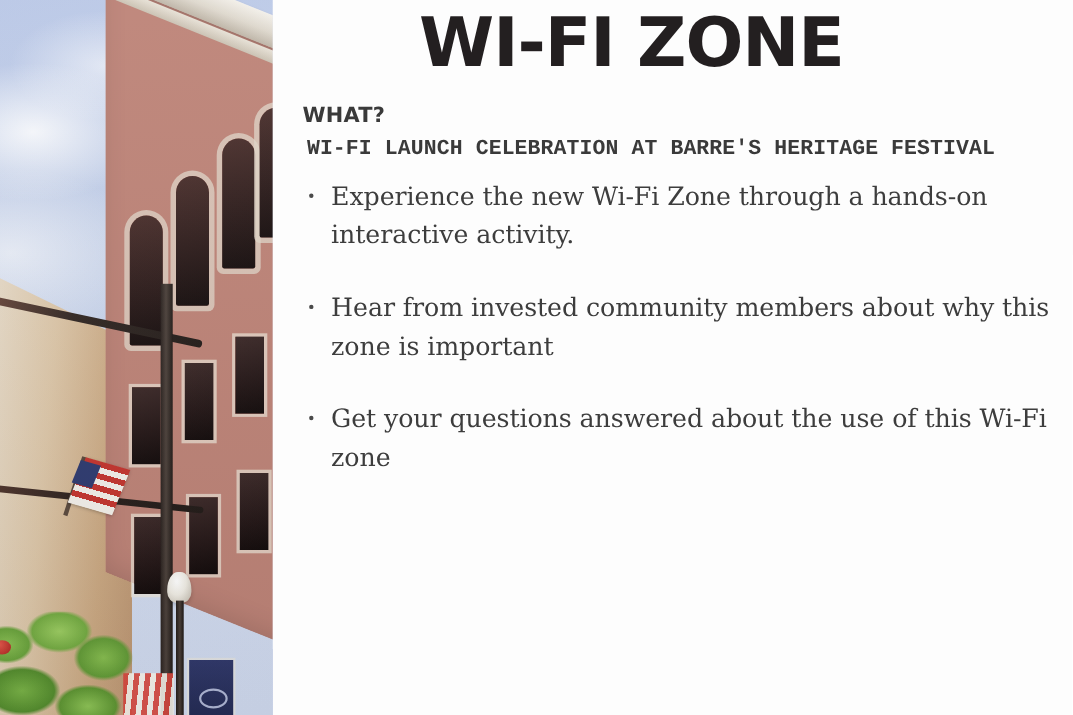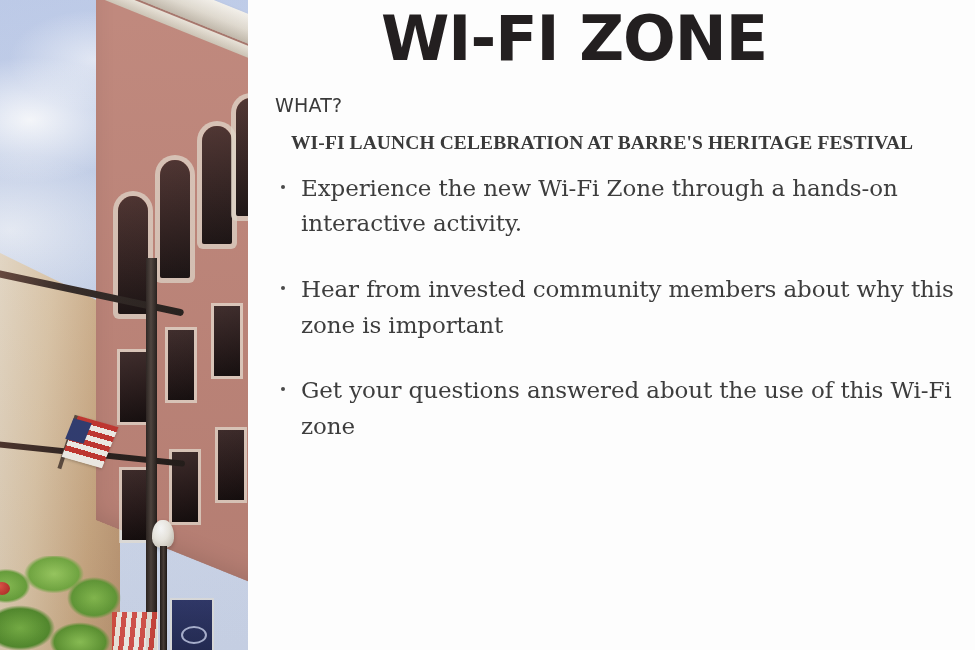--- a/index.html
+++ b/index.html
@@ -303,37 +303,37 @@
 
   .body-block {
     position: absolute;
     left: 27px;
     top: 96px;
     width: 700px;
   }
 
   .kicker {
     font-family: "DejaVu Sans", sans-serif;
-    font-weight: 400;
+    font-weight: 700;
     font-size: 19px;
     letter-spacing: 0.2px;
     color: #3a3a3a;
     line-height: 1.0;
     margin: 0 0 9px 0;
     white-space: nowrap;
   }
 
   .subhead {
-    font-family: Liberation Serif, serif;
+    font-family: Liberation Mono, monospace;
     font-weight: 700;
     font-size: 19.5px;
     letter-spacing: 0.1px;
     color: #3a3a3a;
     line-height: 1.22;
-    margin: 16px;
+    margin: 4px;
     width: 660px;
   }
 
   ul.bullets {
     list-style: none;
     margin: 14px 0 0 0;
     padding: 0;
     width: 680px;
   }
 

